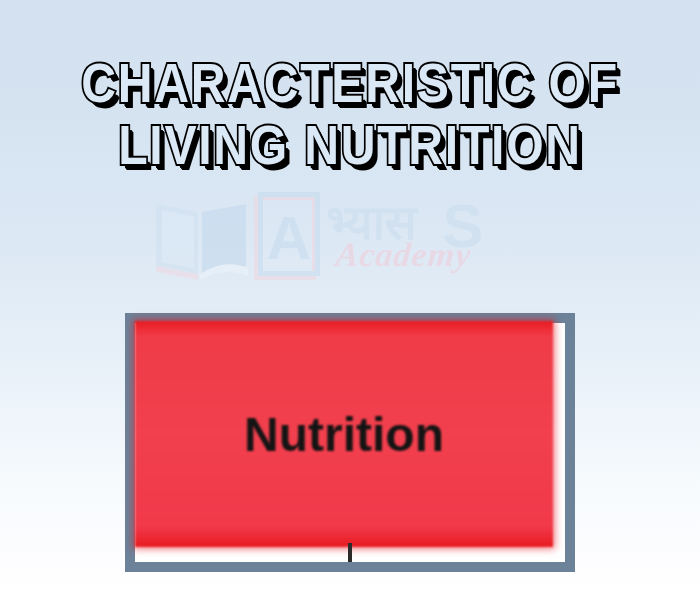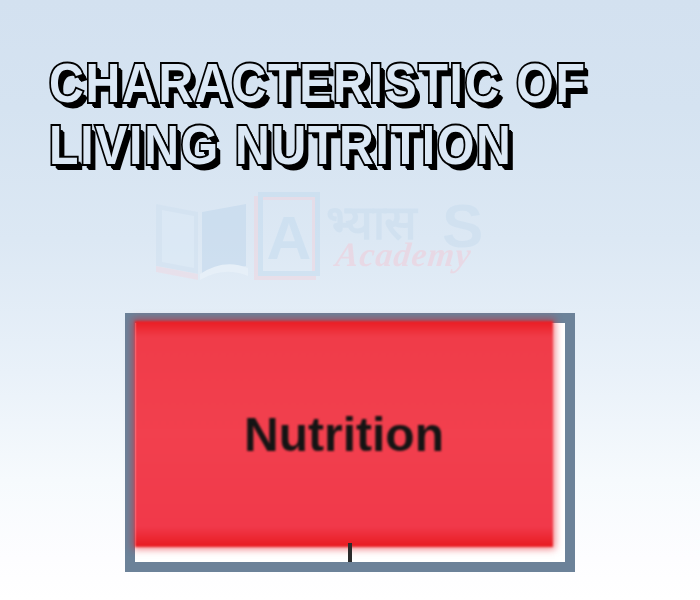--- a/index.html
+++ b/index.html
@@ -107,20 +107,21 @@
     letter-spacing: 1px;
     transform: skewX(-6deg);
   }
 
   
   #title-block {
     position: absolute;
     left: 0;
     top: 52px;
     width: 700px;
+    text-align: center;
     pointer-events: none;
   }
   .title-line {
     font-family: "Liberation Sans", sans-serif;
     font-weight: bold;
     font-size: 56px;
     line-height: 62px;
     letter-spacing: 2px;
     color: #dbe8f5;
     transform: scaleX(0.86);

